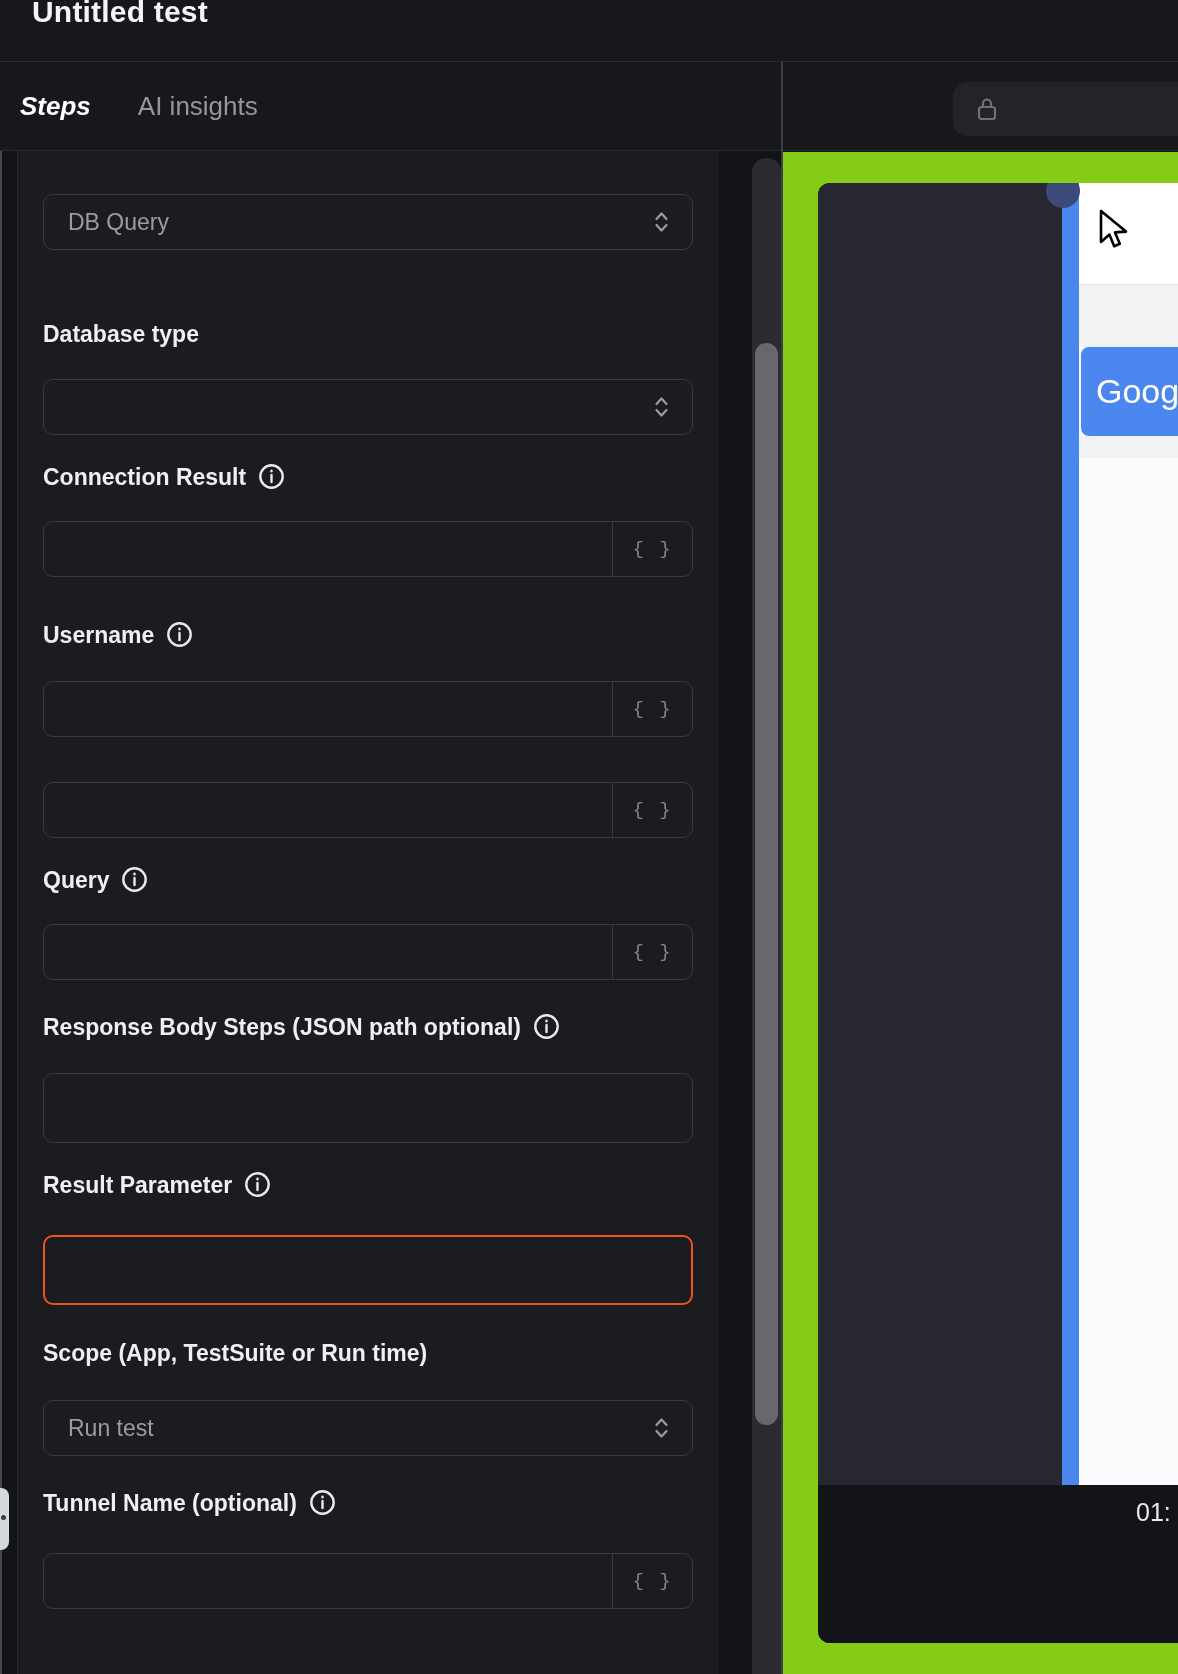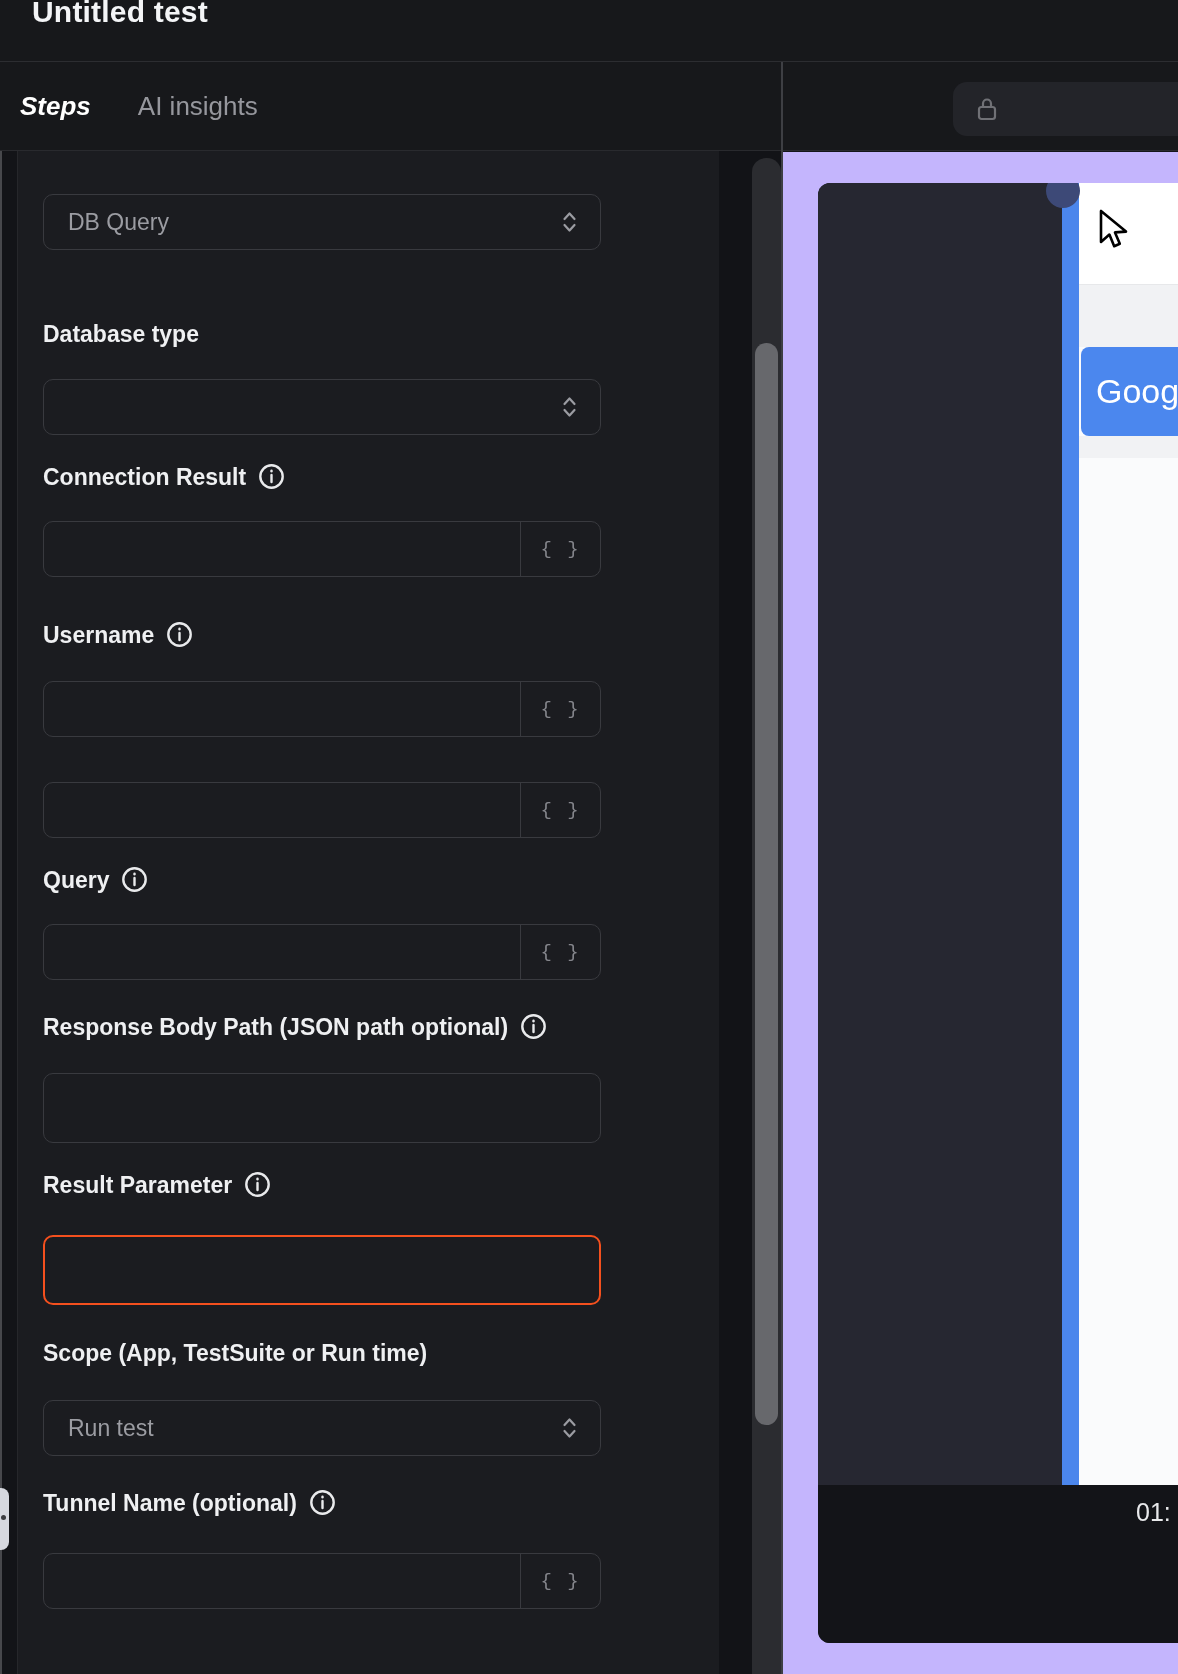--- a/index.html
+++ b/index.html
@@ -62,21 +62,21 @@
     position:absolute; left:17px; top:151px; width:702px; height:1523px;
     background:#1b1c20; border-left:1px solid #26272b;
     padding:0 27px 0 25px; overflow:hidden;
   }
   .field-label {
     display:flex; align-items:center; gap:12px;
     font-size:23px; font-weight:700; color:#eff0f2; line-height:26px;
   }
   .info-icon { flex:0 0 auto; display:block; }
   .control {
-    width:558px; height:56px;
+    width:650px; height:56px;
     border:1.5px solid #393a3f; border-radius:10px;
     background:transparent; display:flex; align-items:center;
   }
   .control.tall { height:70px; }
   .control.error { border:2px solid #f4501e; }
   .select-box { justify-content:space-between; padding:0 22px 0 24px; cursor:pointer; }
   .select-value { font-size:23px; color:#9b9ca2; }
   .chevrons { flex:0 0 auto; }
   .text-input { padding:0; }
   .input-value {
@@ -128,21 +128,21 @@
     background:#17181b; border-bottom:1px solid #292a2e; overflow:hidden;
   }
   .url-bar {
     position:absolute; left:170px; top:20px; width:260px; height:54px;
     background:#232429; border-radius:14px;
     display:flex; align-items:center; padding-left:22px;
   }
 
   .right-viewport {
     position:absolute; left:783px; top:152px; width:395px; height:1522px;
-    background:#c4b5fd; overflow:hidden;
+    background:#84cc16; overflow:hidden;
   }
   .preview-card {
     position:absolute; left:35px; top:31px; width:380px; height:1460px;
     background:#141518; border-radius:12px 0 0 12px; overflow:hidden;
   }
   .page-shot { position:absolute; left:0; top:0; width:100%; height:1302px; }
   .page-dark  { position:absolute; left:0; top:0; width:244px; height:1302px; background:#262731; }
   .page-strip { position:absolute; left:244px; top:0; width:17px; height:1302px; background:#4b86ec; }
   .page-light { position:absolute; left:261px; top:0; right:0; height:1302px; background:#fafbfc; }
   .sec-white { height:102px; background:#ffffff; border-bottom:1px solid #e7e8ea; }
@@ -256,21 +256,21 @@
         </svg>
     </div>
     <div class="control text-input">
       <span class="input-value"></span>
       <span class="param-seg">{ }</span>
     </div>
   </div>
 
   <div class="grp g-resp">
     <div class="field-label">
-      <span>Response Body Path (JSON path optional)</span>
+      <span>Response Body Steps (JSON path optional)</span>
       <svg class="info-icon" width="27" height="27" viewBox="0 0 27 27" fill="none" stroke="#e9eaec" stroke-width="2.4" stroke-linecap="round">
           <circle cx="13.5" cy="13.5" r="11.2"></circle>
           <line x1="13.5" y1="12" x2="13.5" y2="19"></line>
           <line x1="13.5" y1="7.6" x2="13.5" y2="8.2"></line>
         </svg>
     </div>
     <div class="control text-input tall">
       <span class="input-value"></span>
     </div>
   </div>

